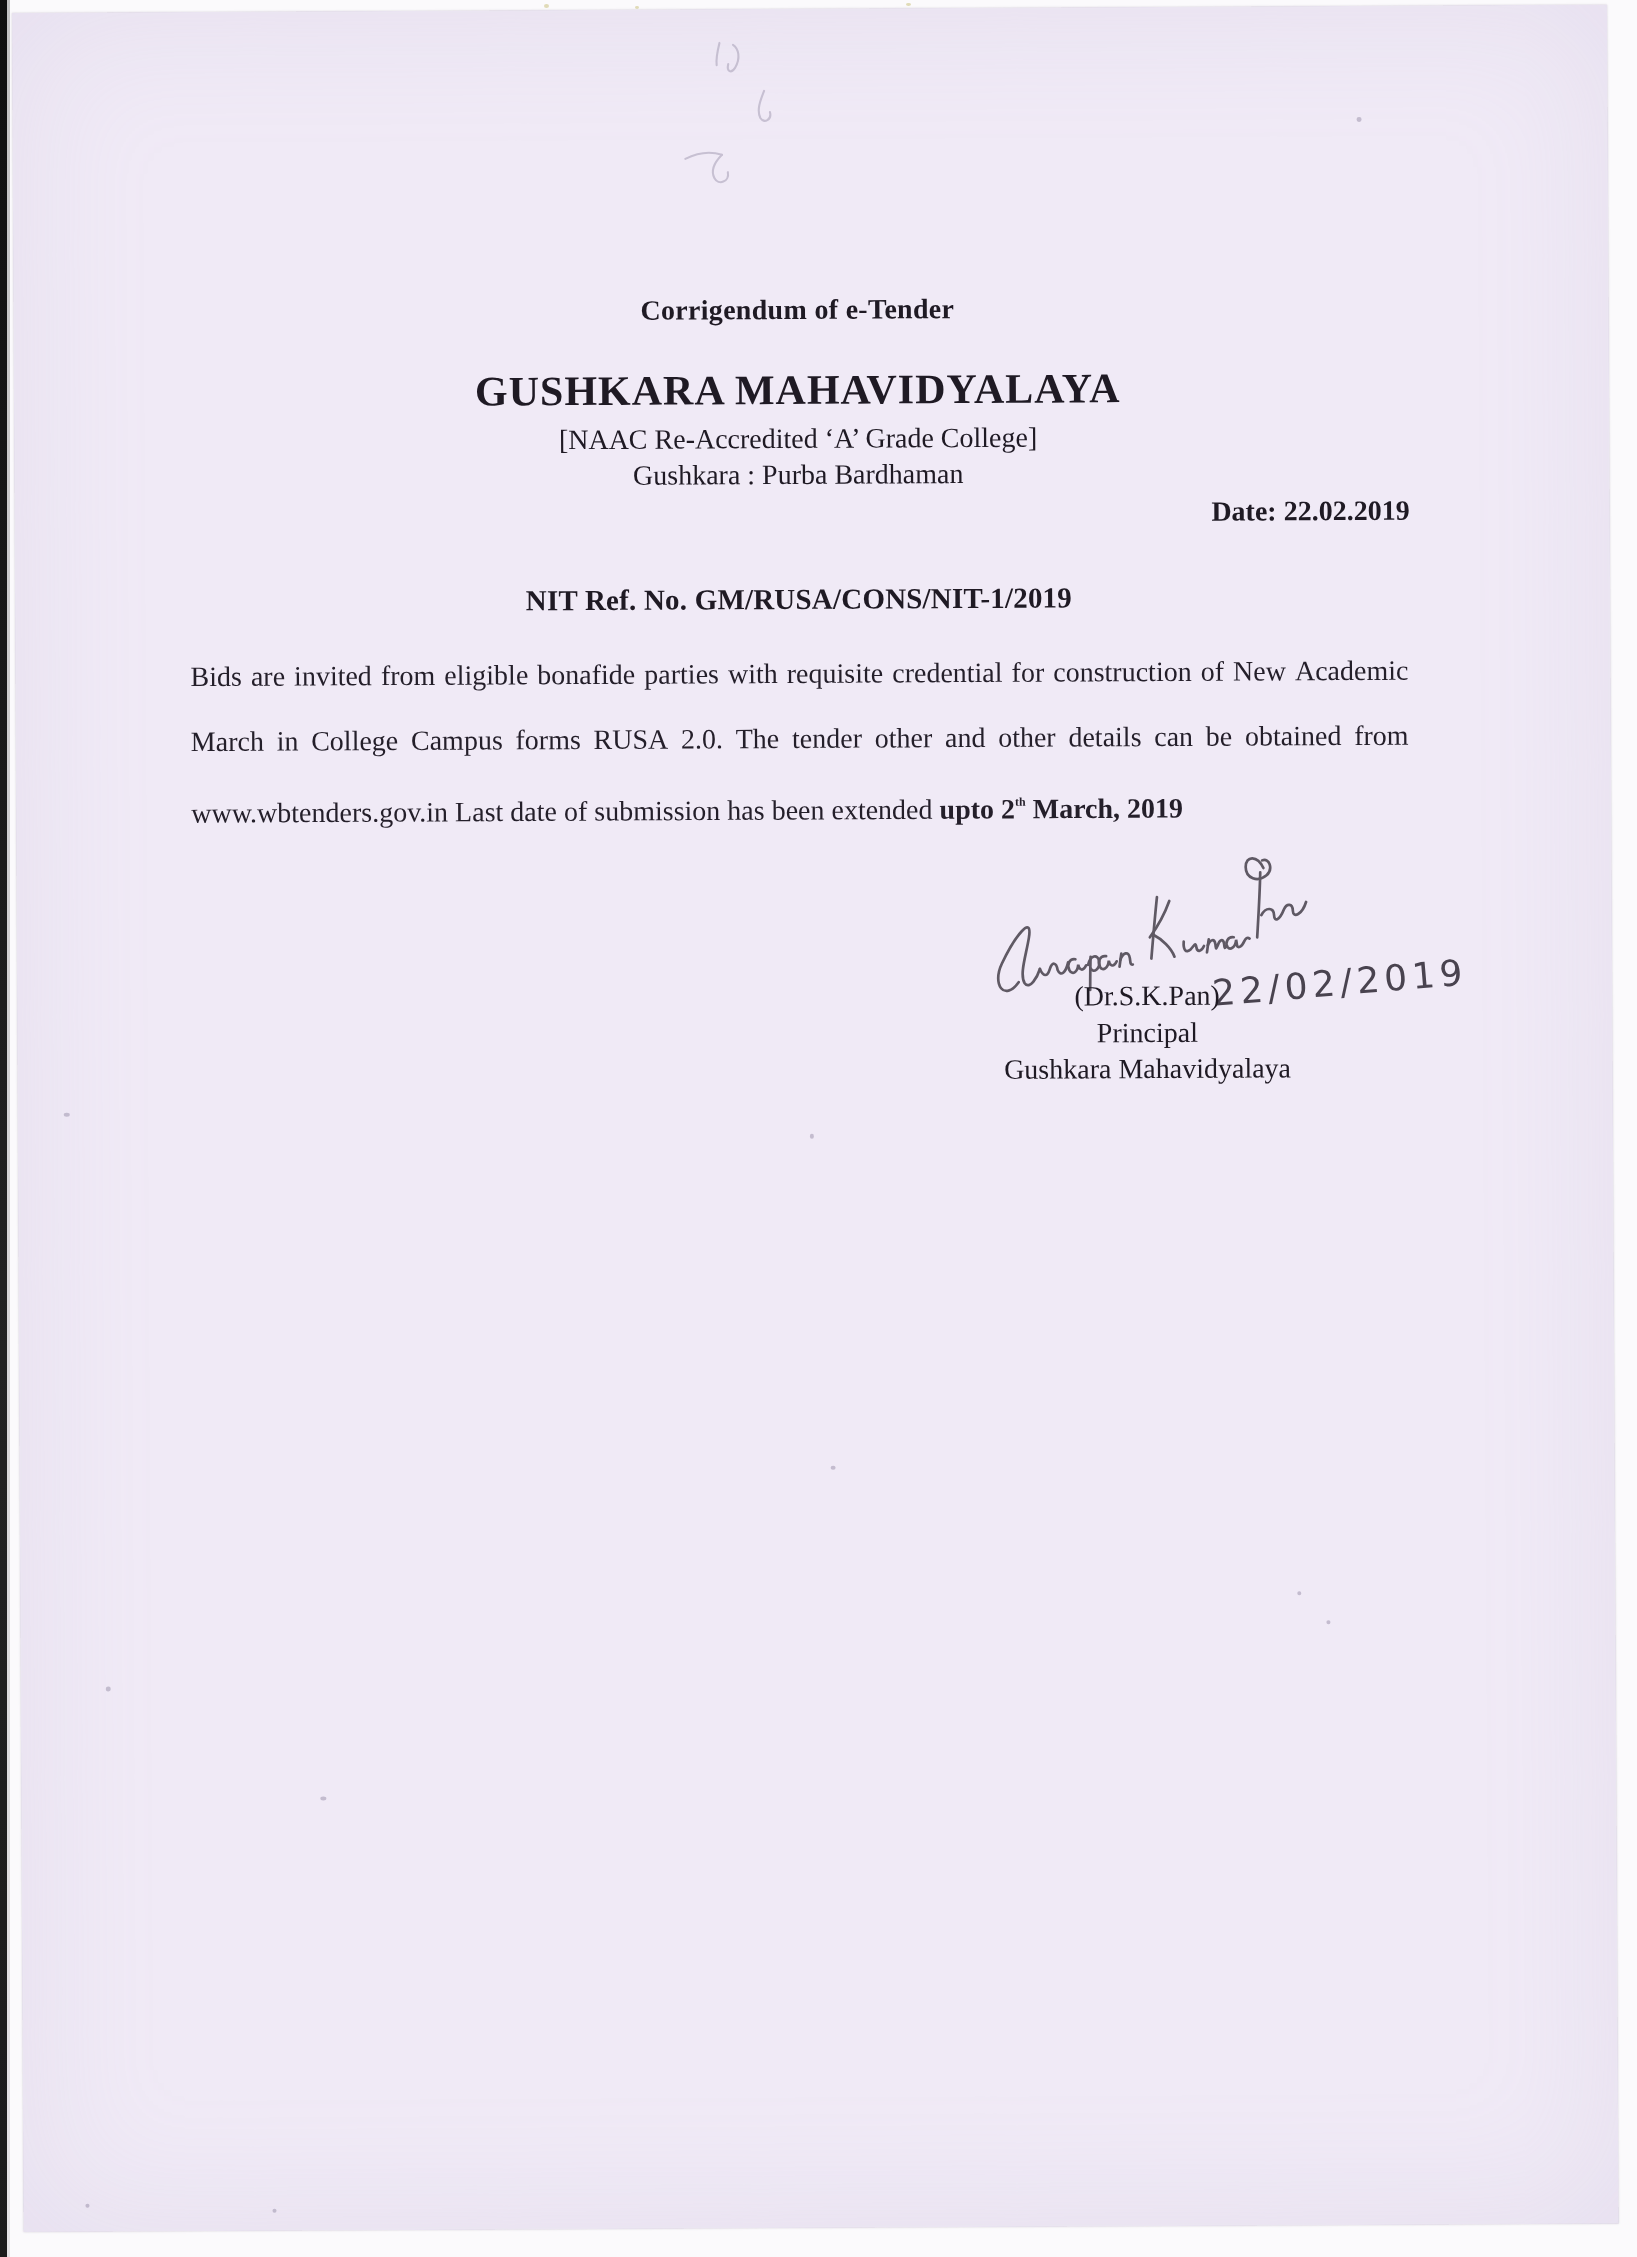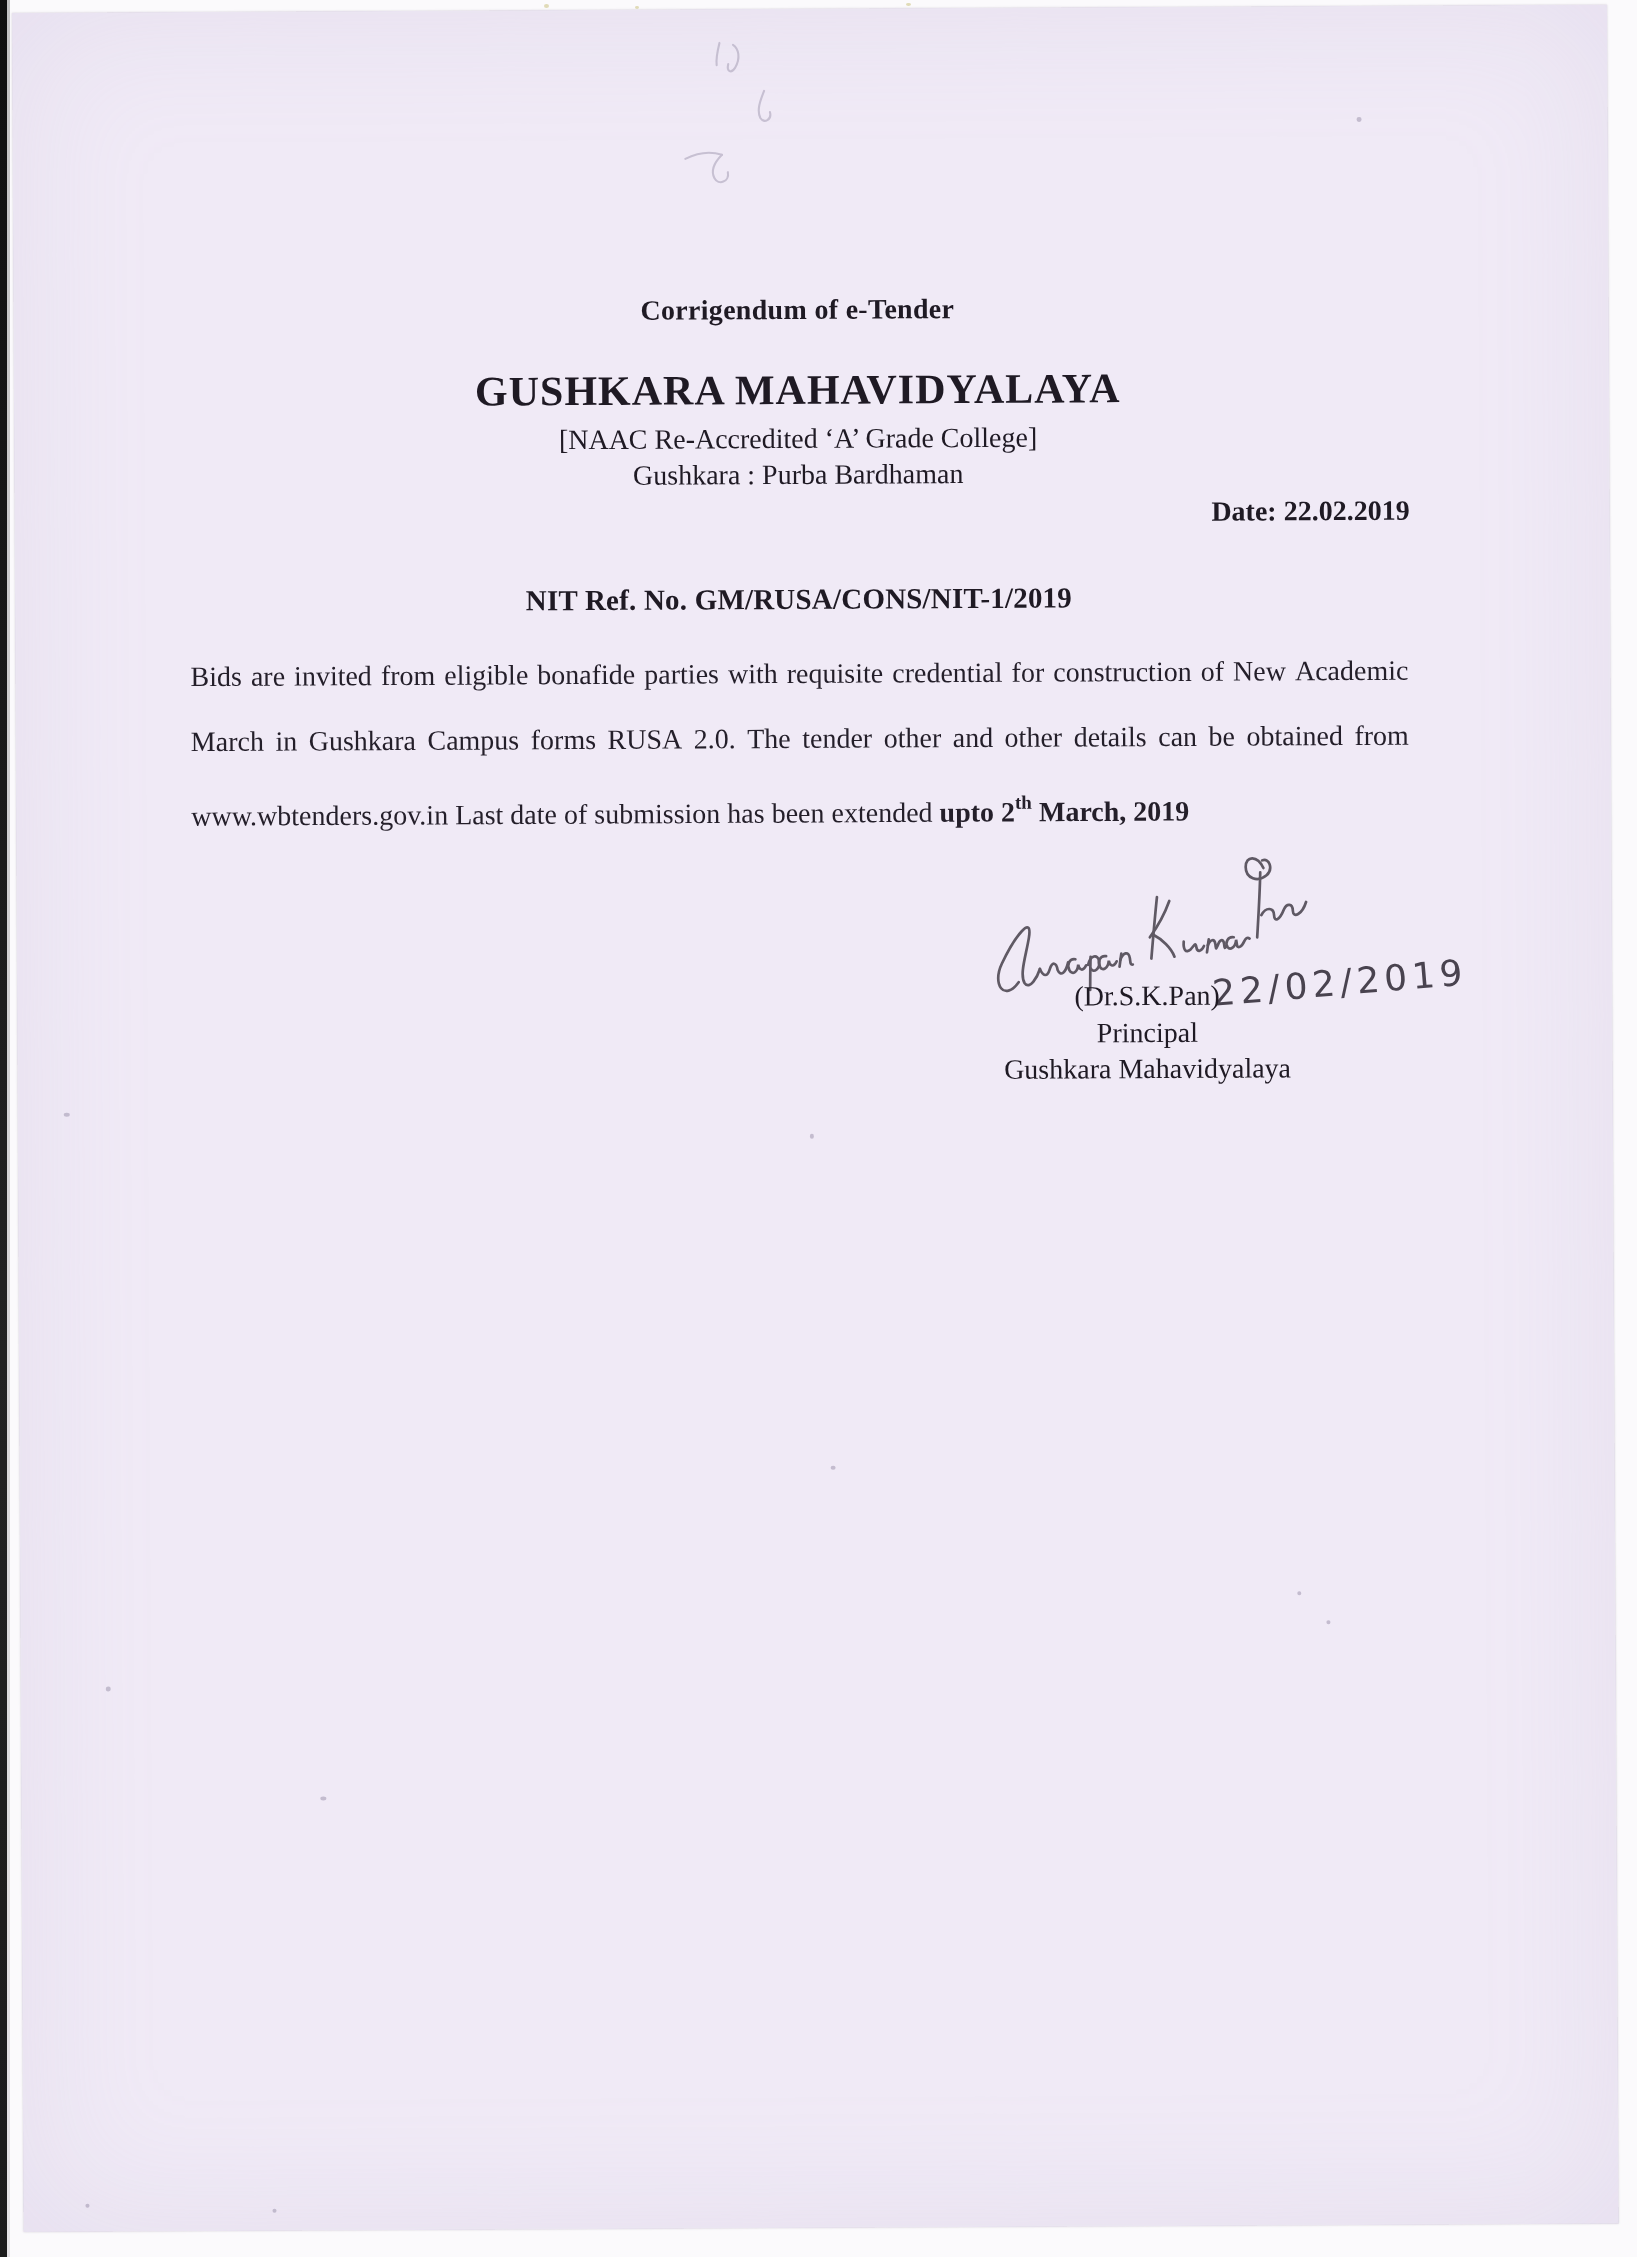--- a/index.html
+++ b/index.html
@@ -44,21 +44,21 @@
   .doc-nit { top: 574px; font-size: 29px; letter-spacing: 0.2px; }
   .doc-body {
     position: absolute; left: 175px; top: 645px; width: 1218px;
     font-size: 28px; color: #241f2a;
   }
   .jline {
     display: flex; justify-content: space-between;
     height: 65px; align-items: flex-start; line-height: 39px;
   }
   .lastline { height: 65px; line-height: 39px; white-space: nowrap; }
-  .lastline sup { font-size: 19px; vertical-align: 12.6px; }
+  .lastline sup { font-size: 12px; vertical-align: 12.6px; }
   .sig-scribble {
     position: absolute; left: 966px; top: 859px;
     transform: rotate(-9deg);
   }
   .sig-date {
     position: absolute; left: 1195px; top: 956px;
     font-family: "DejaVu Sans", sans-serif;
     font-size: 36px; letter-spacing: 4.8px; color: #49434f;
     transform: rotate(-4.5deg); white-space: nowrap;
   }
@@ -119,21 +119,21 @@
         <span>credential</span>
         <span>for</span>
         <span>construction</span>
         <span>of</span>
         <span>New</span>
         <span>Academic</span>
       </div>
     <div class="jline">
         <span>March</span>
         <span>in</span>
-        <span>Gushkara</span>
+        <span>College</span>
         <span>Campus</span>
         <span>forms</span>
         <span>RUSA</span>
         <span>2.0.</span>
         <span>The</span>
         <span>tender</span>
         <span>other</span>
         <span>and</span>
         <span>other</span>
         <span>details</span>

